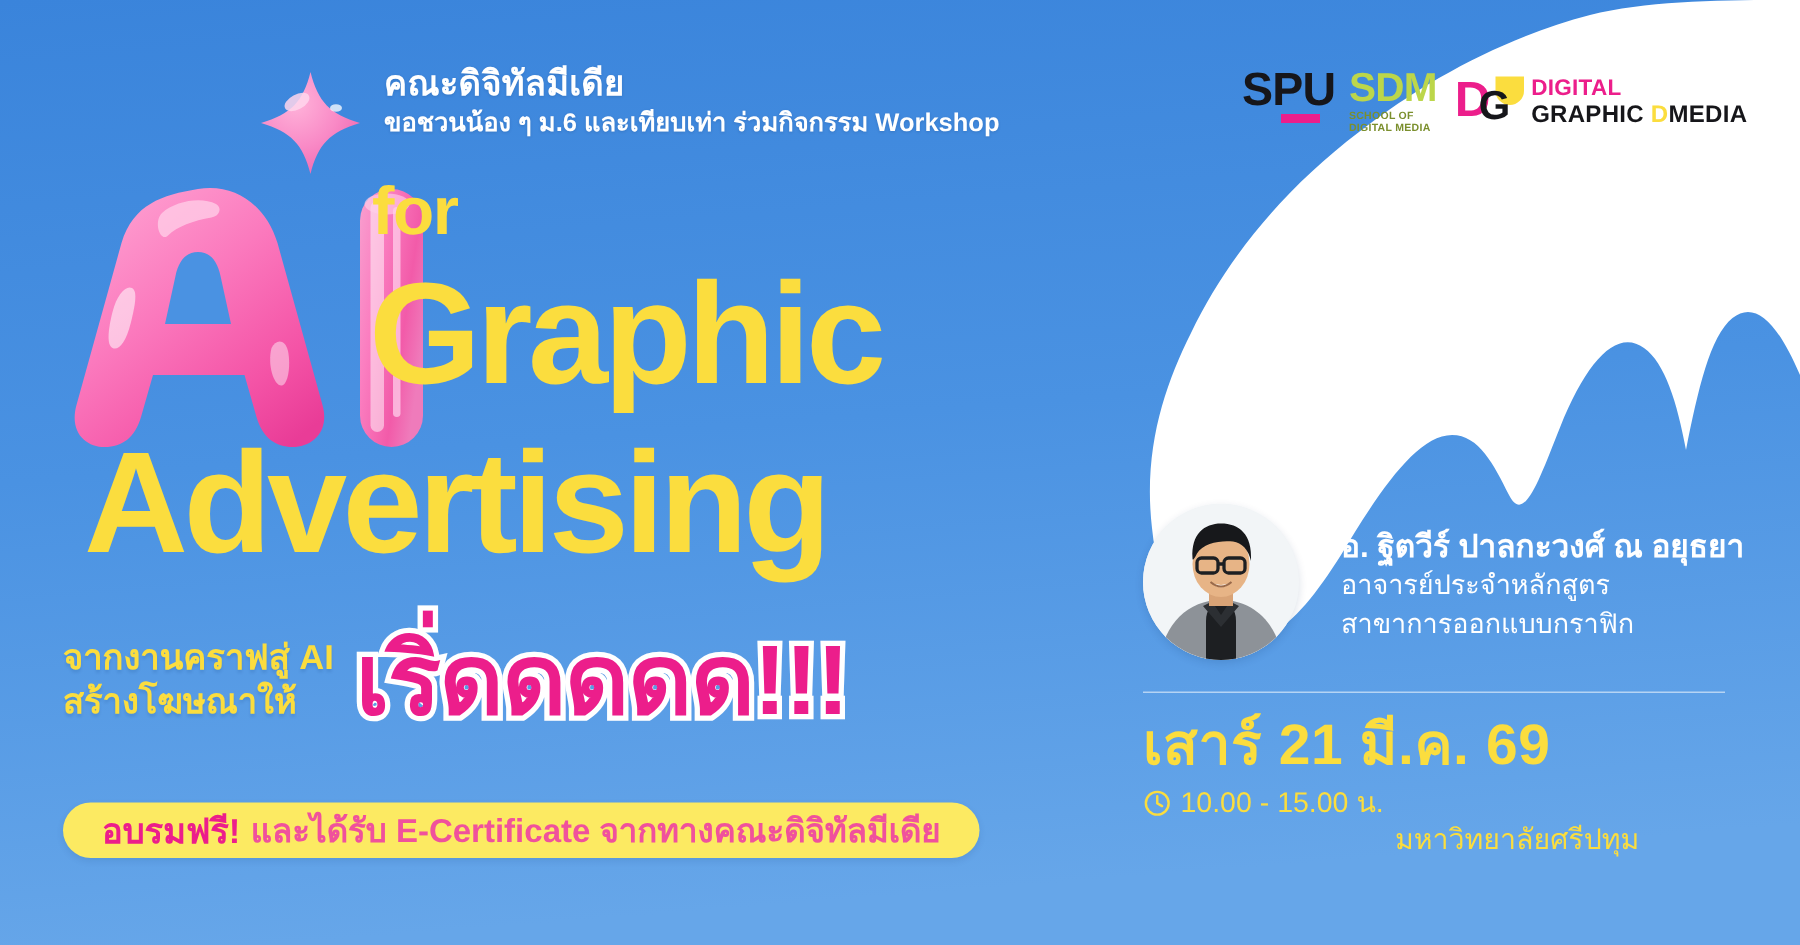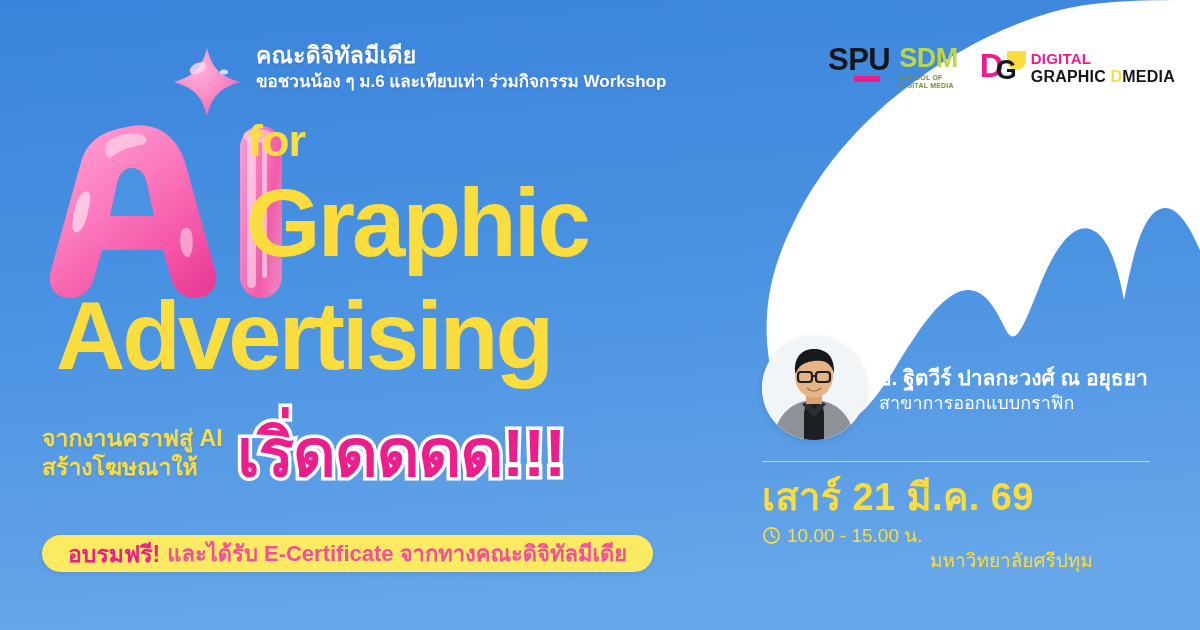--- a/index.html
+++ b/index.html
@@ -76,21 +76,21 @@
     background:#fcea62; border-radius:23px;
     display:flex; align-items:center; gap:7px;
     box-shadow:0 2px 5px rgba(0,40,90,.10);
   }
   .pill-strong { color:#ec1e8b; font-weight:bold; font-size:23px; }
   .pill-rest   { color:#f0519c; font-weight:bold; font-size:22px; }
 
   
   .logos {
     position:absolute; left:828px; top:45px;
-    display:flex; align-items:center; gap:22px;
+    display:flex; align-items:center; gap:12px;
   }
   .spu-lock { display:flex; align-items:flex-start; gap:9px; }
   .spu-mark { position:relative; }
   .spu-text { font-size:31px; font-weight:bold; color:#16161a; letter-spacing:-.5px; line-height:.95; }
   .spu-bar  { width:26px; height:6px; background:#ec1e8b; margin-left:26px; margin-top:2px; }
   .sdm-mark { padding-top:1px; }
   .sdm-text { font-size:27px; font-weight:bold; color:#bcd64a; letter-spacing:-.5px; line-height:.95; }
   .sdm-sub  { font-size:7px; font-weight:bold; color:#7b8f2d; line-height:1.25; letter-spacing:.2px; margin-top:2px; }
 
   .dgd-lock { display:flex; align-items:center; gap:7px; }
@@ -98,21 +98,21 @@
   .dgd-d { position:absolute; left:0; top:-2px; font-size:33px; font-weight:bold; color:#ec1e8b; line-height:1; }
   .dgd-g { position:absolute; left:16px; top:6px; font-size:27px; font-weight:bold; color:#16161a; line-height:1; }
   .dgd-cup { position:absolute; left:27px; top:0px; width:19px; height:19px;
              background:#fbdd3e; border-radius:0 0 11px 11px; }
   .dgd-words { line-height:1.08; }
   .dgd-w1 { font-size:15px; font-weight:bold; color:#ec1e8b; letter-spacing:.2px; }
   .dgd-w2 { font-size:16px; font-weight:bold; color:#16161a; letter-spacing:.2px; }
   .dgd-w2 .hl { color:#fbdd3e; }
 
   
-  .speaker { position:absolute; left:762px; top:336px; display:flex; gap:13px; align-items:center; }
+  .speaker { position:absolute; left:762px; top:336px; display:flex; gap:28px; align-items:center; }
   .avatar {
     width:104px; height:104px; border-radius:50%;
     background:#eef2f5; overflow:hidden; position:relative;
     box-shadow:0 2px 6px rgba(0,40,90,.14);
     flex:none;
   }
   .sp-meta { padding-top:4px; }
   .sp-name { color:#ffffff; font-weight:bold; font-size:21px; line-height:1.3; }
   .sp-role { color:#ffffff; font-size:18px; line-height:1.42; }
 
@@ -302,20 +302,21 @@
         <rect x="36" y="36" width="14" height="10" rx="3" fill="none" stroke="#1d1f22" stroke-width="2.2"></rect>
         <rect x="54" y="36" width="14" height="10" rx="3" fill="none" stroke="#1d1f22" stroke-width="2.2"></rect>
         <line x1="50" y1="40" x2="54" y2="40" stroke="#1d1f22" stroke-width="2.2"></line>
 
         <path d="M45,52 Q52,59 59,52 Q52,56 45,52 Z" fill="#ffffff"></path>
         <path d="M45,52 Q52,58 59,52" fill="none" stroke="#9a6a4a" stroke-width="1.4"></path>
       </svg>
     </div>
     <div class="sp-meta">
       <div class="sp-name">อ. ฐิตวีร์ ปาลกะวงศ์ ณ อยุธยา</div>
+      <div class="sp-role">อาจารย์ประจำหลักสูตร</div>
       <div class="sp-role">สาขาการออกแบบกราฟิก</div>
     </div>
   </div>
 
   <div class="divider"></div>
 
   <div class="date-big">เสาร์ 21 มี.ค. 69</div>
 
   <div class="meta-row">
     <div class="meta-item">

